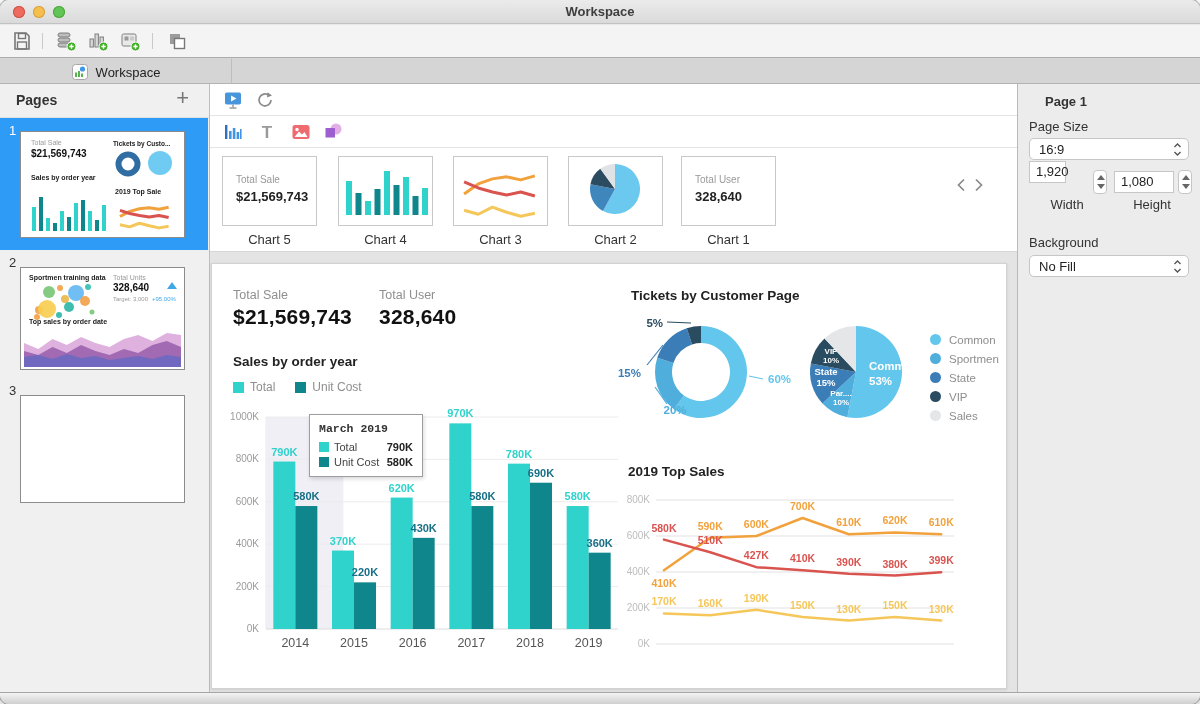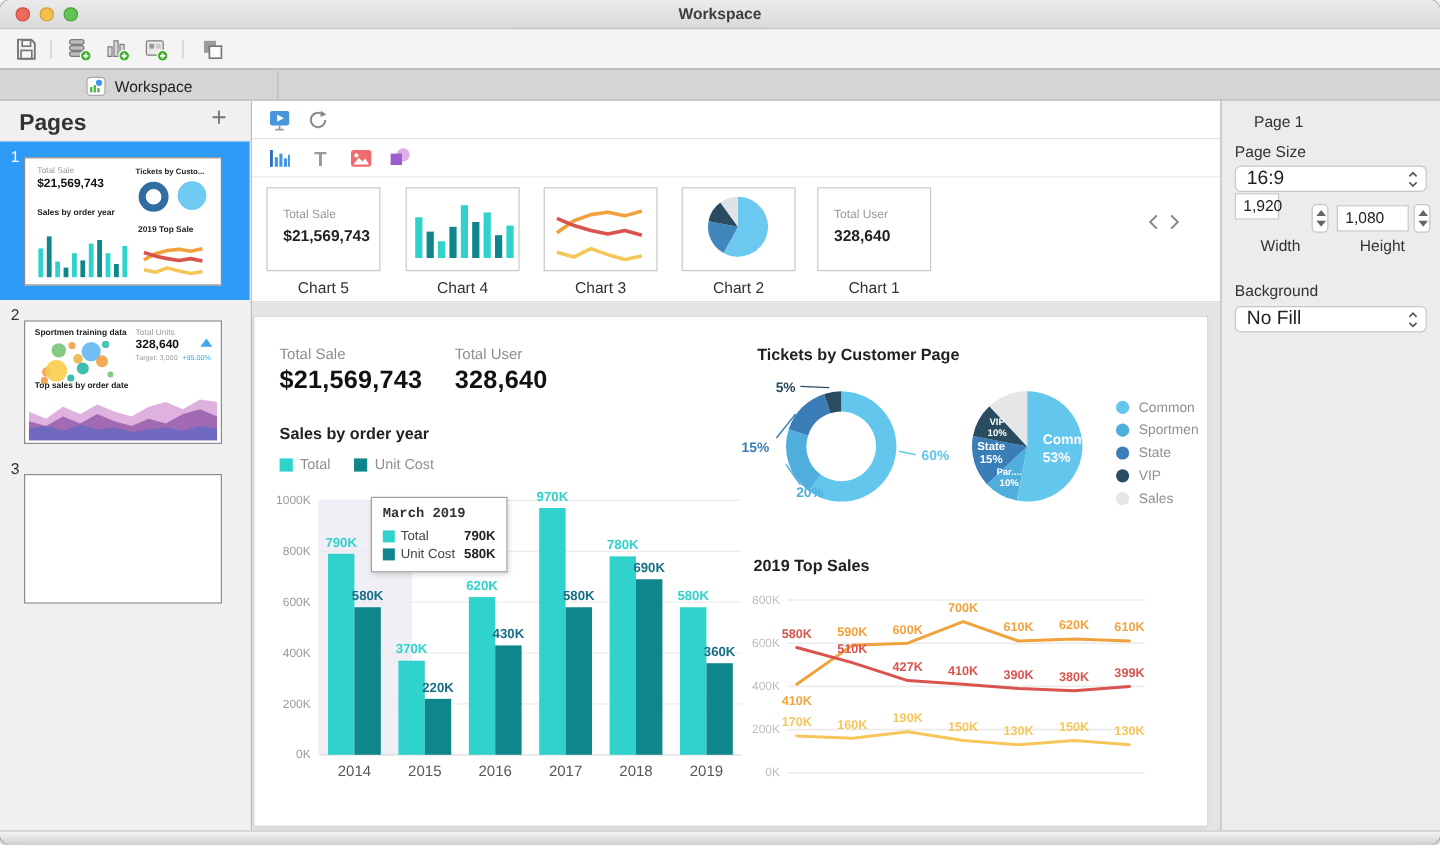--- a/index.html
+++ b/index.html
@@ -20,21 +20,21 @@
   .tsep{position:absolute;top:8px;width:1px;height:16px;background:#C9C9C9;}
   
   .tabbar{position:absolute;top:57px;left:0;right:0;height:27px;background:#D5D5D5;border-top:1px solid #ACACAC;}
   .tabbar-bottom{position:absolute;left:0;right:0;bottom:0;height:1px;background:#B3B3B3;}
   .tab{position:absolute;top:1px;height:26px;display:flex;align-items:center;justify-content:center;gap:7px;font-size:13px;color:#222;cursor:pointer;}
   .tab-workspace{left:0;width:232px;border-right:1px solid #BDBDBD;}
   .tab-dashboard{left:232px;width:211px;background:#FFF;border-right:1px solid #BDBDBD;z-index:2;}
   
   .left-panel{position:absolute;left:0;top:84px;width:210px;bottom:12px;background:#F0F0F0;border-right:1px solid #BEBEBE;}
   .pages-header{position:relative;height:34px;border-bottom:1px solid #E0E0E0;}
-  .pages-title{position:absolute;left:16px;top:8px;font-size:19px;font-weight:bold;color:#333;}
+  .pages-title{position:absolute;left:16px;top:8px;font-size:14px;font-weight:bold;color:#333;}
   .pages-add{position:absolute;right:20px;top:1px;font-size:22px;font-weight:300;color:#777;cursor:pointer;}
   .page-row{position:absolute;left:0;right:1px;cursor:pointer;}
   .row1{top:34px;height:132px;background:#2E9BF7;}
   .row2{top:166px;height:128px;}
   .row3{top:294px;height:130px;}
   .page-num{position:absolute;left:9px;top:5px;font-size:13px;color:#333;}
   .row1 .page-num{color:#FFF;}
   .thumb{position:absolute;left:20px;background:#FFF;border:1px solid #8C8C8C;overflow:hidden;}
   .row1 .thumb{top:13px;width:165px;height:107px;}
   .row2 .thumb{top:17px;width:165px;height:103px;}
@@ -69,24 +69,24 @@
   .tooltip .tt-title{font-size:11.5px;font-weight:bold;color:#333;margin-bottom:6px;font-family:Liberation Mono, monospace;}
   .tooltip .row{display:flex;align-items:center;gap:5px;margin-top:3px;}
   .tooltip .row .sw{width:10px;height:10px;}
   .tooltip .row .nm{font-size:11px;color:#444;flex:1;}
   .tooltip .row .vl{font-size:11px;font-weight:bold;color:#222;}
   .tk-legend{position:absolute;left:718px;top:66px;margin:0;padding:0;list-style:none;}
   .tk-legend li{display:flex;align-items:center;gap:8px;height:19px;font-size:11.5px;color:#8E8E8E;}
   .tk-legend .dot{width:11px;height:11px;border-radius:50%;display:inline-block;}
   
   .right-panel{position:absolute;left:1017px;right:0;top:84px;bottom:12px;background:#ECECEC;border-left:1px solid #B9B9B9;font-size:13px;color:#333;}
-  .rp-title{position:absolute;left:11px;top:10px;font-weight:normal;padding-left:16px;}
+  .rp-title{position:absolute;left:11px;top:10px;font-weight:bold;padding-left:16px;}
   .rp-label{position:absolute;}
   .rp-select{position:absolute;height:22px;background:#FFF;border:1px solid #C6C6C6;border-radius:5px;display:flex;align-items:center;padding:0 6px 0 9px;cursor:pointer;}
-  .rp-select .val{flex:1;font-size:16px;color:#222;}
+  .rp-select .val{flex:1;font-size:13px;color:#222;}
   .rp-input{position:absolute;height:22px;background:#FFF;border:1px solid #C6C6C6;padding:0 6px;line-height:20px;font-size:13px;color:#222;}
   .rp-stepper{position:absolute;width:14px;height:24px;background:#FFF;border:1px solid #C6C6C6;border-radius:4px;cursor:pointer;}
   .rp-stepper:before{content:"";position:absolute;left:3px;top:4px;border-left:4px solid transparent;border-right:4px solid transparent;border-bottom:5px solid #666;}
   .rp-stepper:after{content:"";position:absolute;left:3px;bottom:4px;border-left:4px solid transparent;border-right:4px solid transparent;border-top:5px solid #666;}
   .rp-center{text-align:center;}
   
   .statusbar{position:absolute;left:0;right:0;bottom:0;height:12px;background:linear-gradient(#F4F4F4,#CFCFCF);border-top:1px solid #A5A5A5;border-radius:0 0 9px 9px;}
   svg{display:block;}
   .abs{position:absolute;}
 </style>

